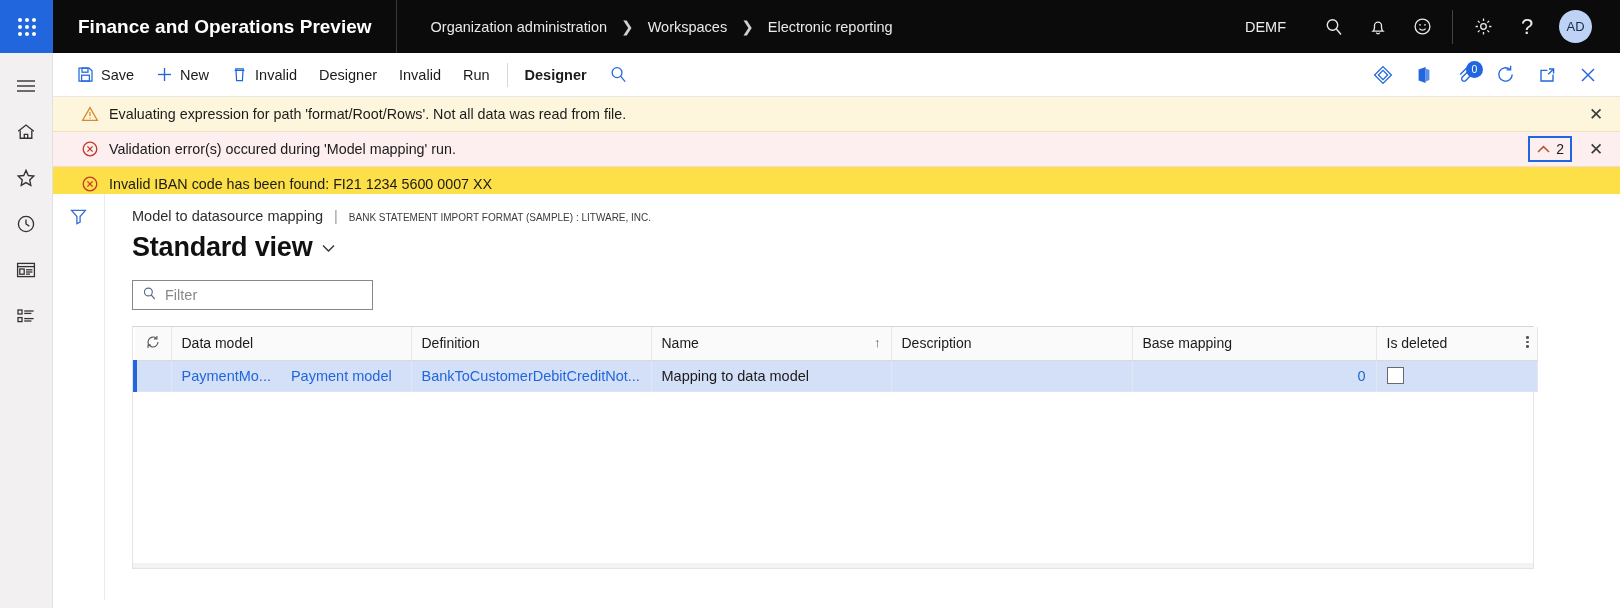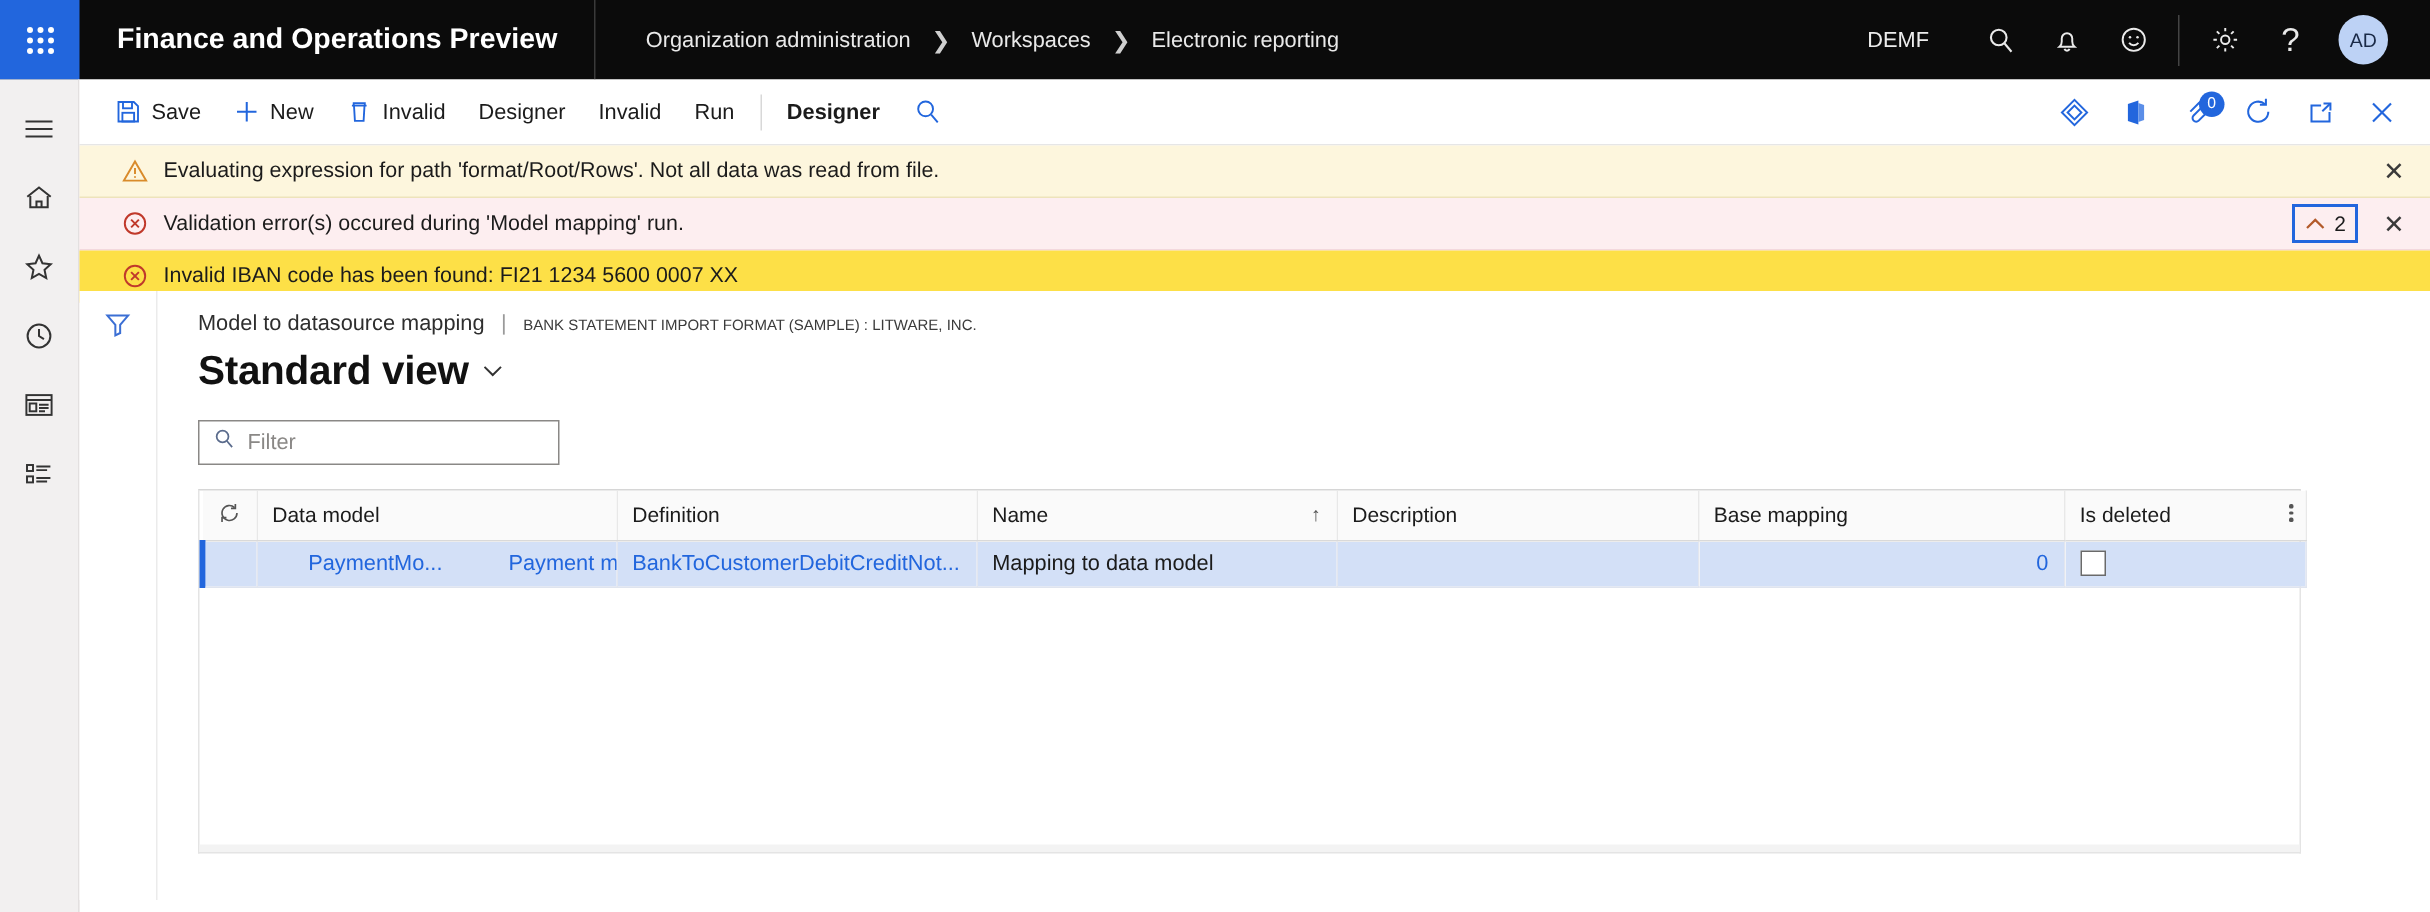--- a/index.html
+++ b/index.html
@@ -141,21 +141,21 @@
     white-space: nowrap; overflow: hidden;
   }
   table.grid thead th.c-refresh { padding: 0; text-align: center; }
   table.grid thead th .sortarrow { position: absolute; right: 10px; top: 8px; color: #555; font-size: 13px; }
   table.grid tbody td {
     height: 31px; font-size: 14.5px; padding: 0 10px; border-right: 1px solid #e2e6ef;
     border-bottom: 1px solid #dfe4ee; white-space: nowrap; overflow: hidden;
   }
   tr.selected td { background: #d3e0f7; }
   tr.selected td.rowmark { border-left: 4px solid #2266dd; padding: 0; }
-  .link { color: #2266dd; cursor: pointer; margin-left: 24px; }
+  .link { color: #2266dd; cursor: pointer; }
   .dark { color: #1b1b1b; }
   .numcell { text-align: right; color: #2266dd; }
   .chkbox {
     width: 17px; height: 17px; border: 1px solid #6a6a6a; background: #fff;
     display: inline-block; cursor: pointer; vertical-align: middle;
   }
   .hdr-dots {
     position: absolute; right: 8px; top: 9px; display: flex; flex-direction: column;
     gap: 2px; cursor: pointer; z-index: 5;
   }

